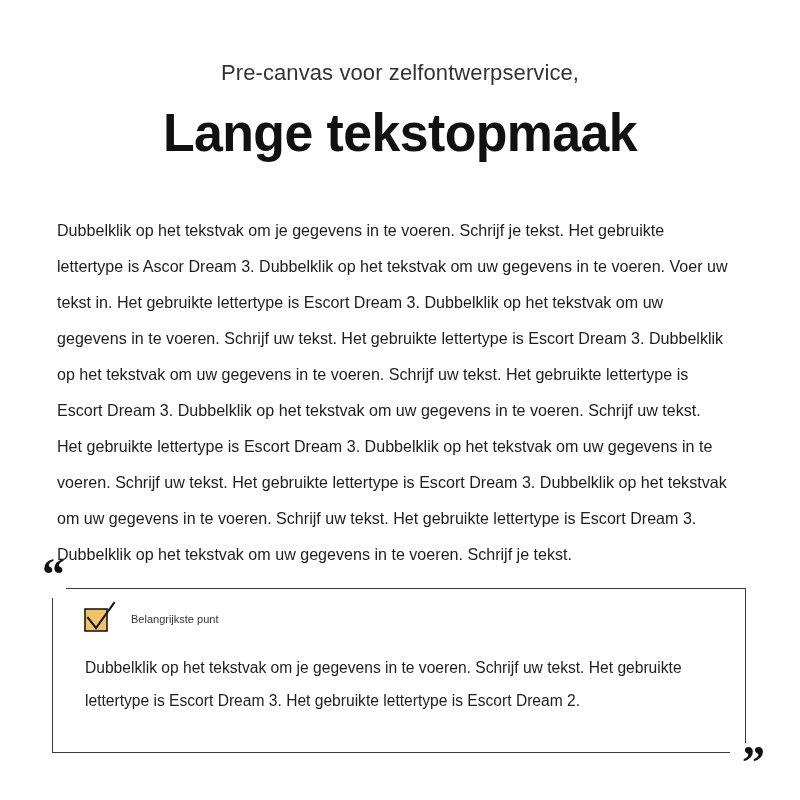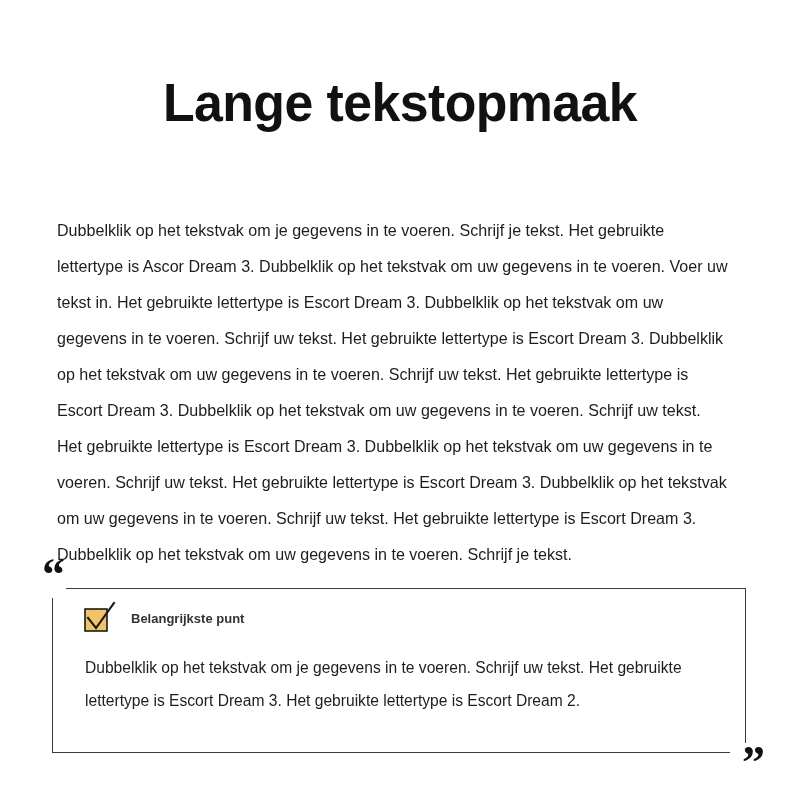--- a/index.html
+++ b/index.html
@@ -136,42 +136,43 @@
     flex: 0 0 24px;
   }
   .check-icon svg {
     position: absolute;
     left: -2px;
     top: -6px;
     overflow: visible;
   }
   .callout-title {
     margin-left: 22px;
-    font-size: 13px;
-    font-weight: 700;
+    font-size: 11px;
+    font-weight: 400;
     color: #333333;
     line-height: 24px;
   }
   .callout-body {
     margin-top: 17px;
     width: 628px;
     font-size: 16px;
     font-weight: 400;
     color: #1d1d1d;
     line-height: 33px;
     transform: scaleX(0.975);
     transform-origin: left top;
   }
 </style>
 </head>
 <body>
 
 <div class="canvas">
 
   <div class="header">
+    <div class="subtitle">Pre-canvas voor zelfontwerpservice,</div>
     <div class="title">Lange tekstopmaak</div>
   </div>
 
   <div class="body-text">Dubbelklik op het tekstvak om je gegevens in te voeren. Schrijf je tekst. Het gebruikte lettertype is Ascor Dream 3. Dubbelklik op het tekstvak om uw gegevens in te voeren. Voer uw tekst in. Het gebruikte lettertype is Escort Dream 3. Dubbelklik op het tekstvak om uw gegevens in te voeren. Schrijf uw tekst. Het gebruikte lettertype is Escort Dream 3. Dubbelklik op het tekstvak om uw gegevens in te voeren. Schrijf uw tekst. Het gebruikte lettertype is Escort Dream 3. Dubbelklik op het tekstvak om uw gegevens in te voeren. Schrijf uw tekst. Het gebruikte lettertype is Escort Dream 3. Dubbelklik op het tekstvak om uw gegevens in te voeren. Schrijf uw tekst. Het gebruikte lettertype is Escort Dream 3. Dubbelklik op het tekstvak om uw gegevens in te voeren. Schrijf uw tekst. Het gebruikte lettertype is Escort Dream 3. Dubbelklik op het tekstvak om uw gegevens in te voeren. Schrijf je tekst.</div>
 
   <div class="callout">
     <div class="callout-border"></div>
     <div class="mask-tl"></div>
     <div class="mask-br"></div>
 

